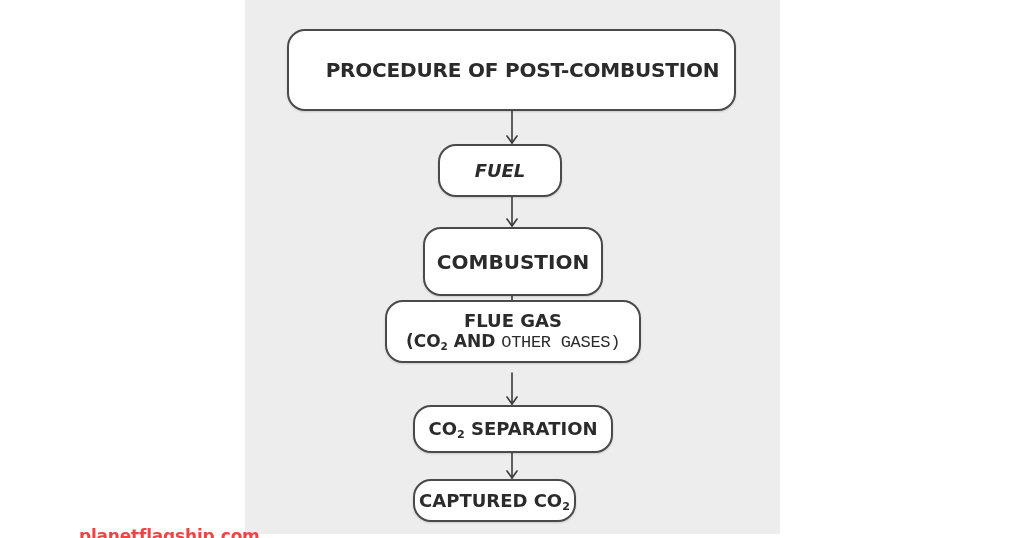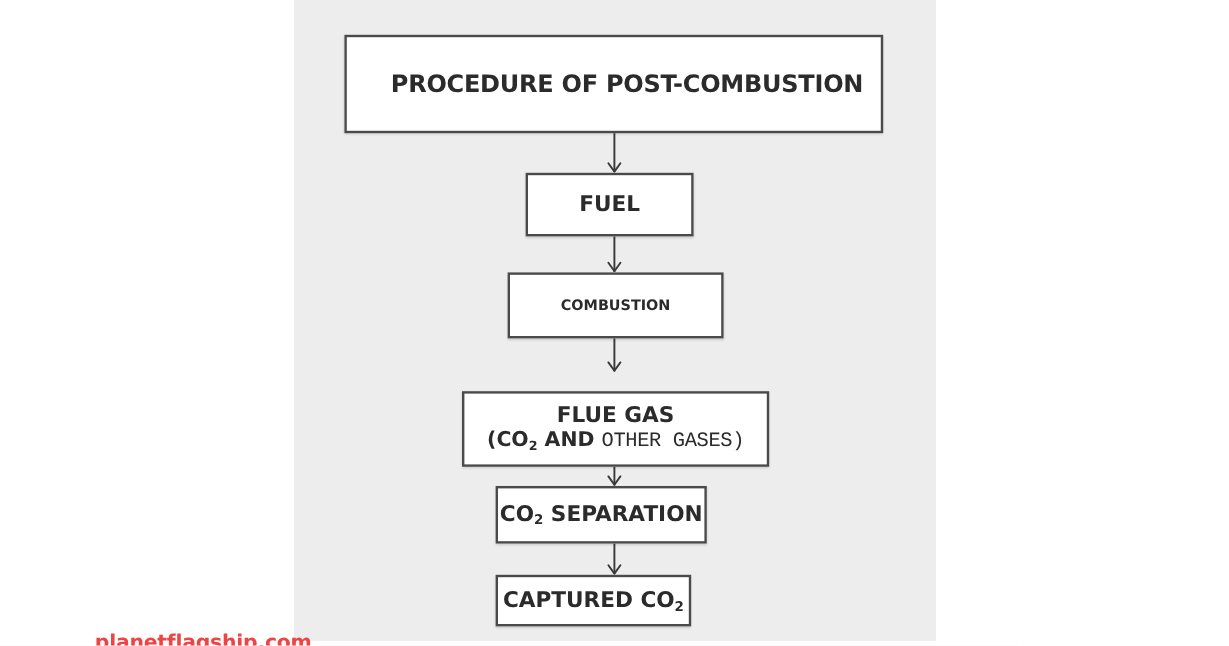--- a/index.html
+++ b/index.html
@@ -20,42 +20,42 @@
       top: 0;
       width: 535px;
       height: 534px;
       background: #ededed;
     }
     .box {
       position: absolute;
       box-sizing: border-box;
       background: #ffffff;
       border: 2px solid #4a4a4a;
-      border-radius: 0;
+      border-radius: 18px;
       display: flex;
       flex-direction: column;
       align-items: center;
       justify-content: center;
       color: #2b2b2b;
       font-weight: bold;
       text-align: center;
       line-height: 1.2;
       box-shadow: 0 1px 2px rgba(0,0,0,0.15);
     }
     .box .line { display: block; white-space: nowrap; }
     .box sub { font-size: 0.62em; vertical-align: -0.25em; line-height: 0; }
     .box .light { font-weight: normal; font-family: Liberation Mono, monospace; letter-spacing: -0.3px; }
 
     #box-title { left: 287px; top: 29px; width: 449px; height: 82px; font-size: 20px; letter-spacing: -0.2px; }
     #box-title .line:first-child { padding-left: 22px; }
-    #box-fuel { left: 438px; top: 144px; width: 140px; height: 53px; font-size: 18px; }
-    #box-combustion { left: 423px; top: 227px; width: 180px; height: 55px; font-size: 12px; }
-    #box-flue { left: 385px; top: 326px; width: 256px; height: 63px; font-size: 18px; }
+    #box-fuel { left: 438px; top: 144px; width: 124px; height: 53px; font-size: 18px; font-style: italic; }
+    #box-combustion { left: 423px; top: 227px; width: 180px; height: 69px; font-size: 20px; }
+    #box-flue { left: 385px; top: 300px; width: 256px; height: 63px; font-size: 18px; }
     #box-flue .line + .line { font-size: 17px; }
-    #box-separation { left: 413px; top: 405px; width: 176px; height: 48px; font-size: 18px; }
+    #box-separation { left: 413px; top: 405px; width: 200px; height: 48px; font-size: 18px; }
     #box-captured { left: 413px; top: 479px; width: 163px; height: 43px; font-size: 18px; }
 
     .connectors {
       position: absolute;
       left: 0;
       top: 0;
       width: 1024px;
       height: 538px;
       pointer-events: none;
     }

